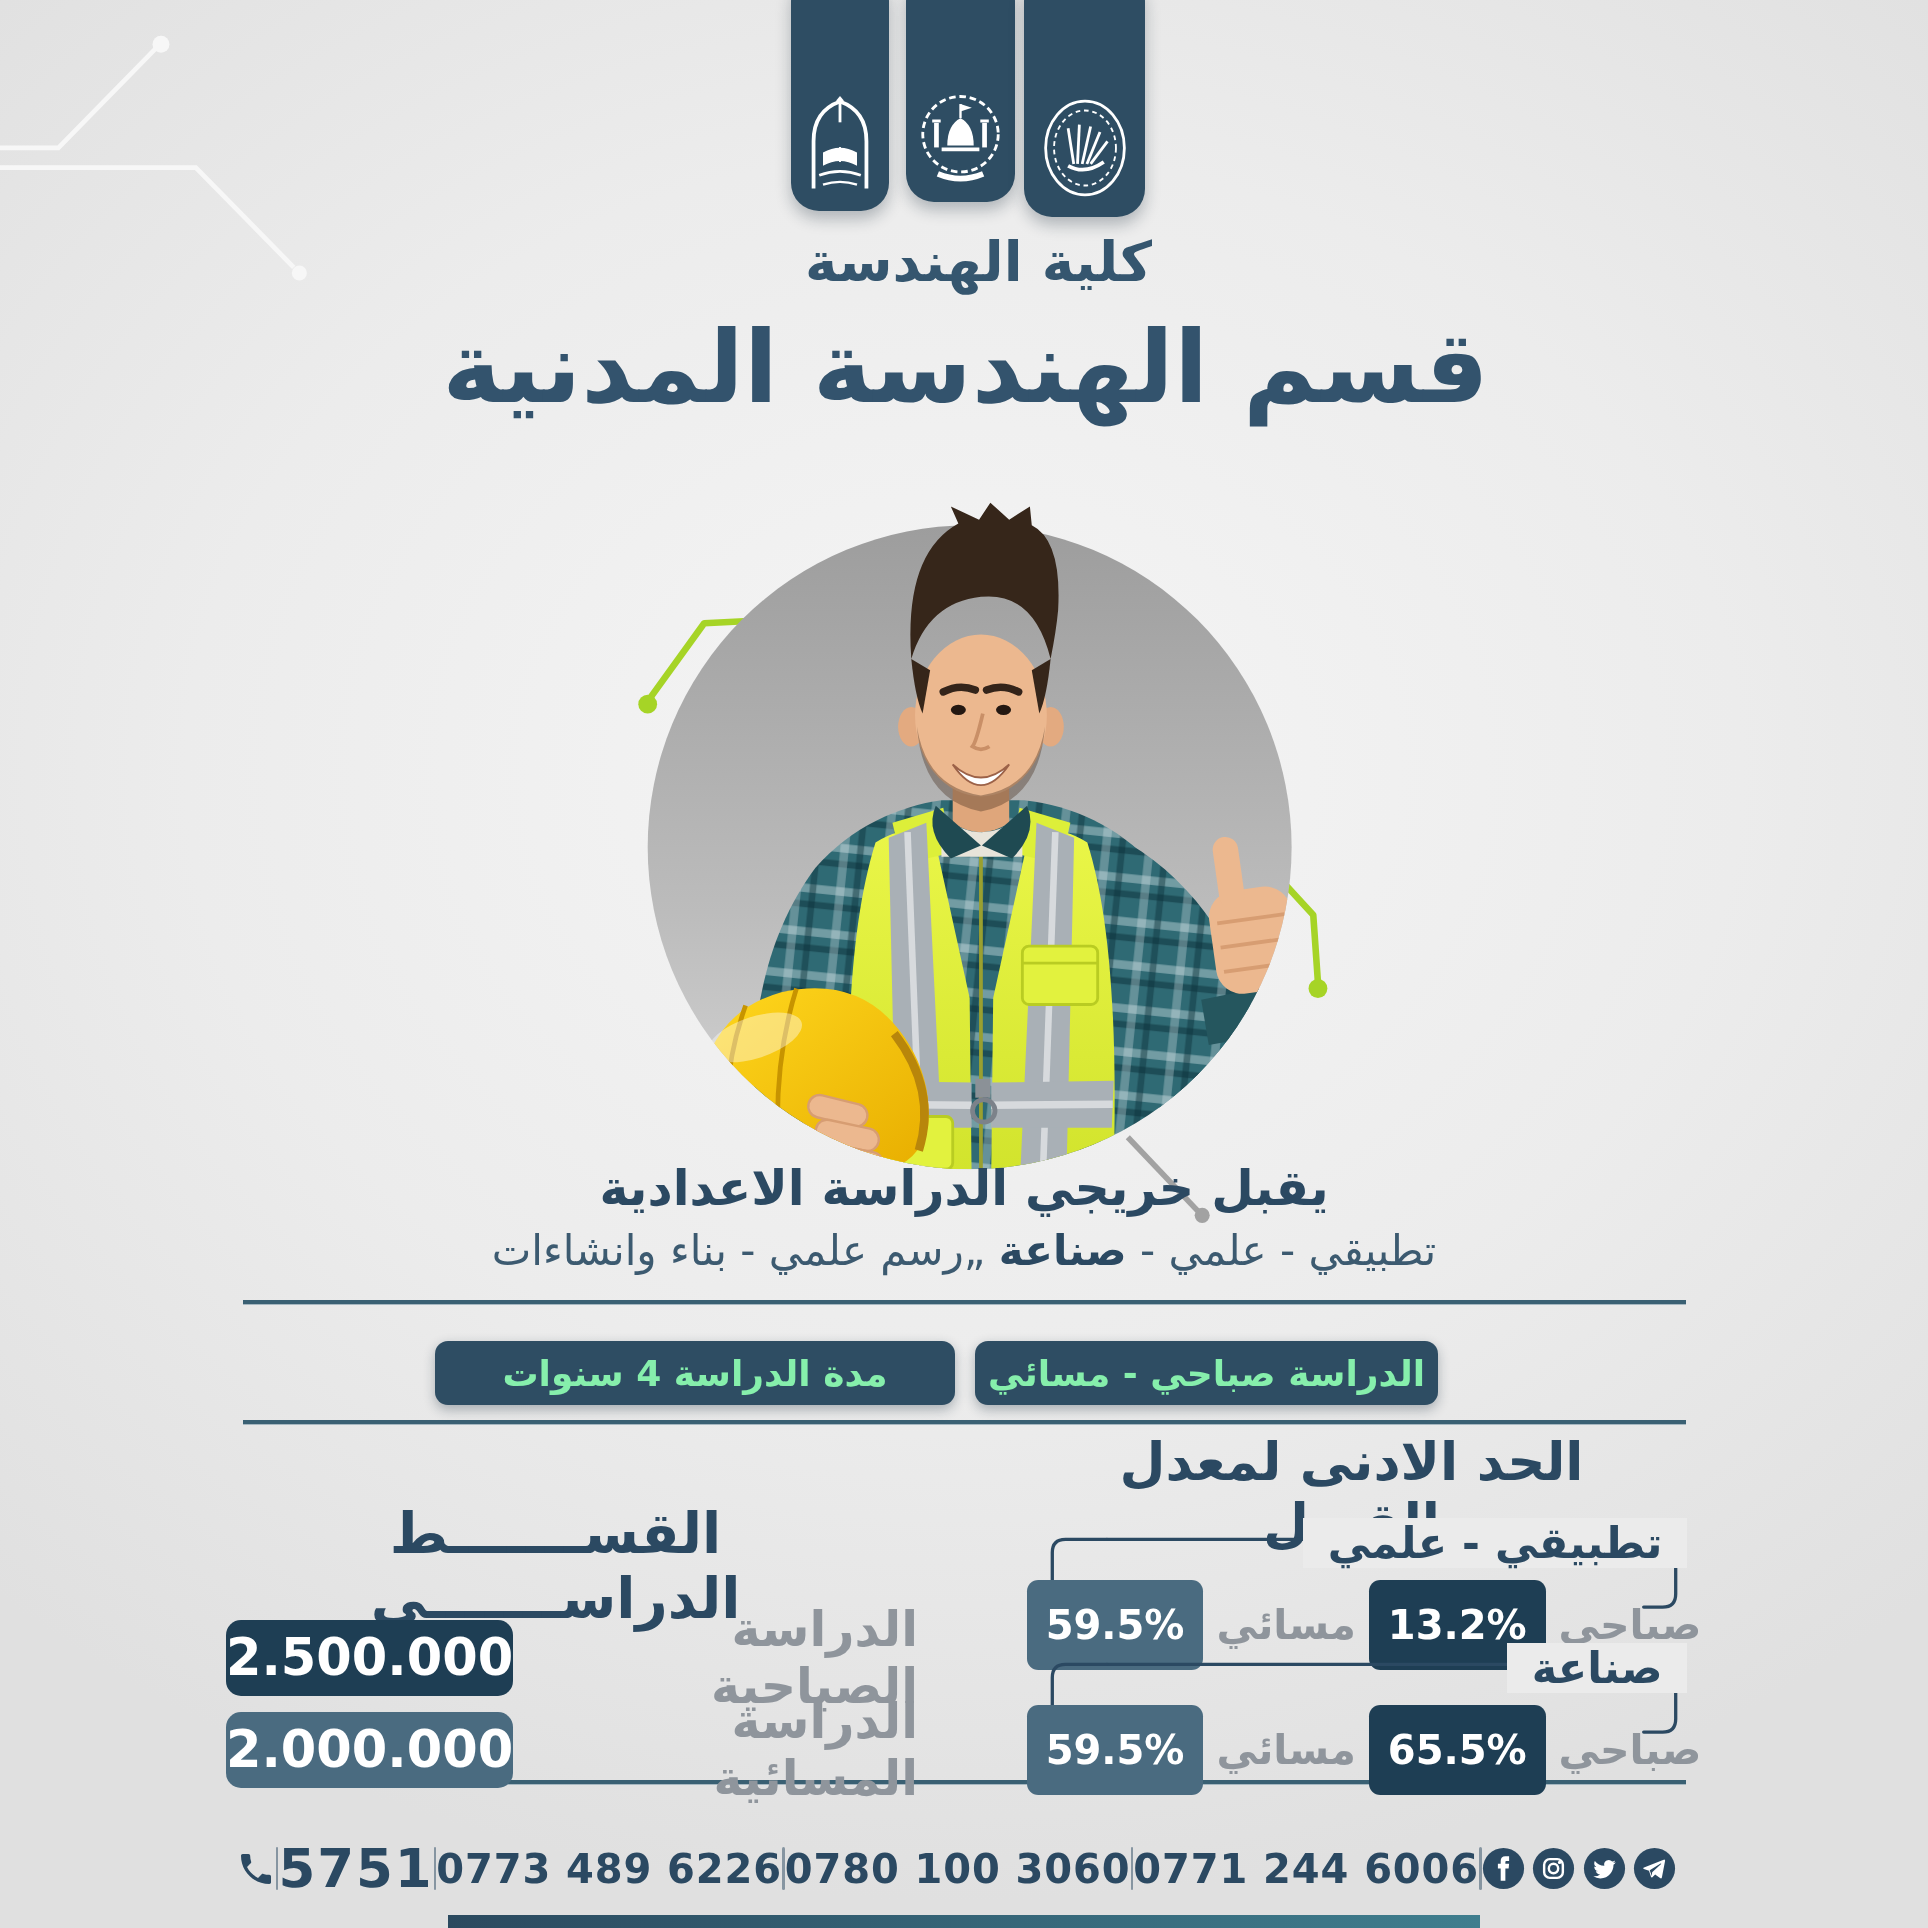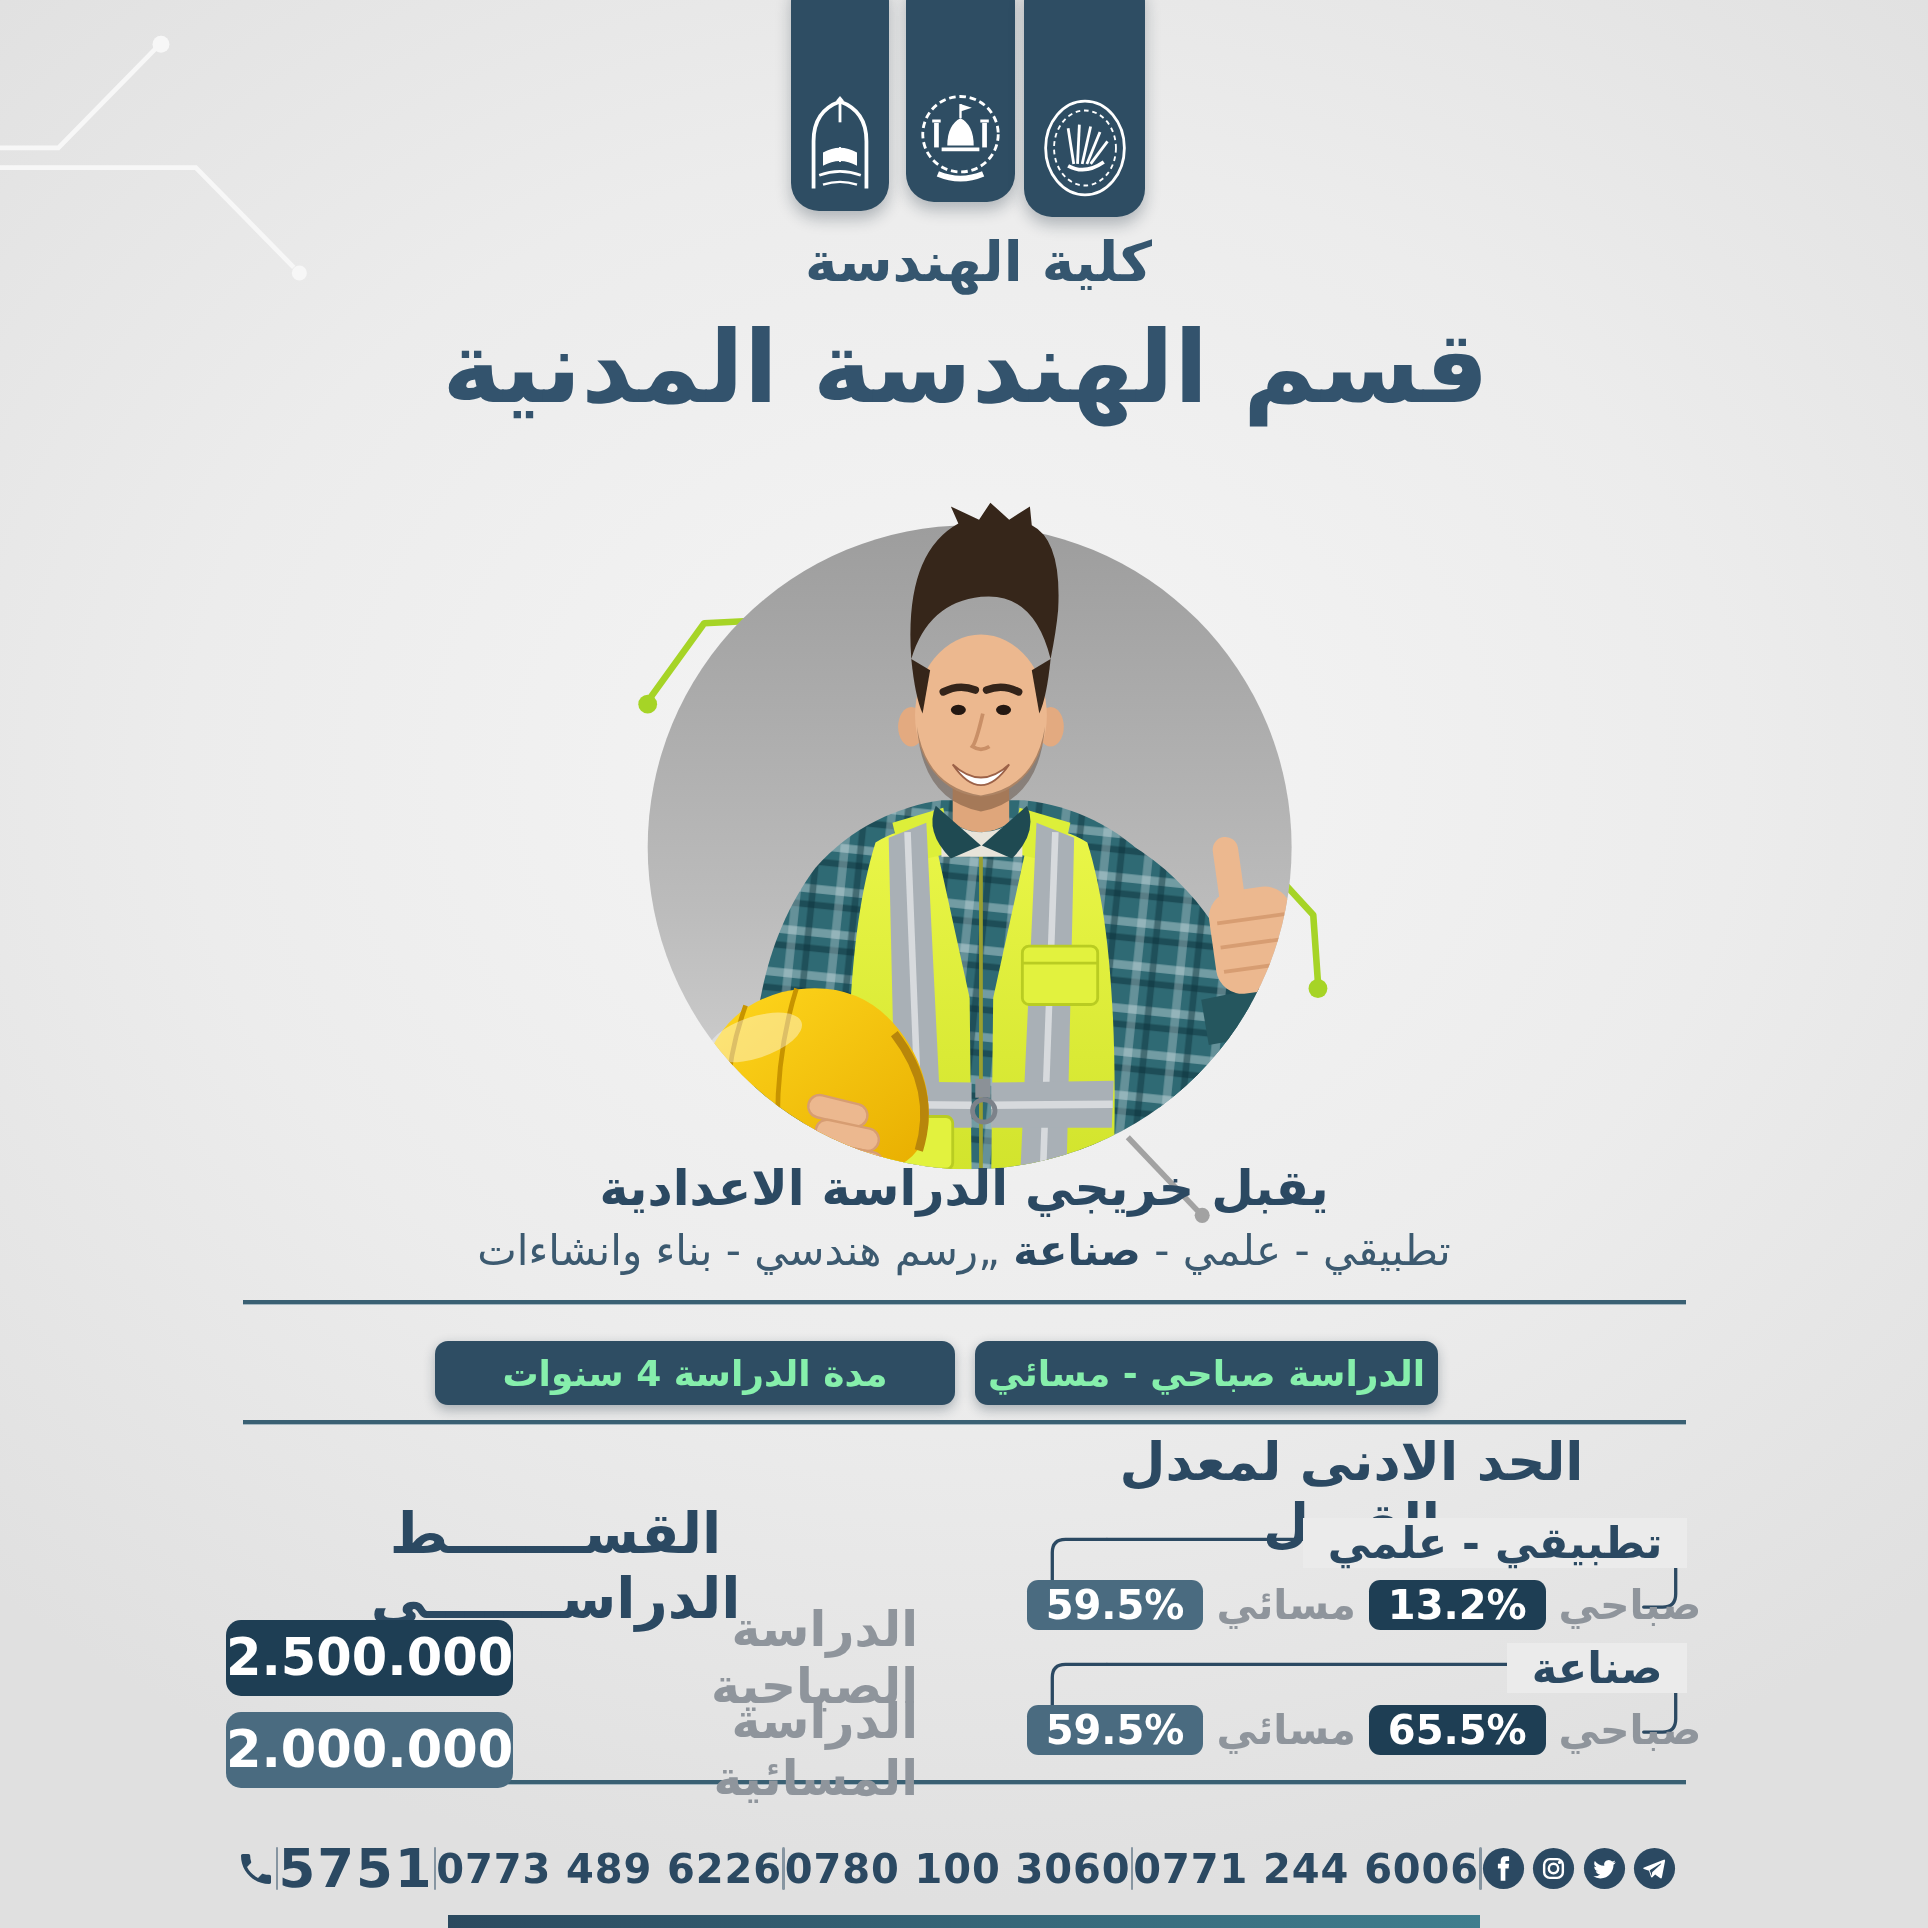--- a/index.html
+++ b/index.html
@@ -34,21 +34,21 @@
   #btn-shifts{left:975px;width:463px;}
   
   .adm-title{left:1041px;width:621px;top:1431px;text-align:center;font-size:53px;font-weight:700;color:#2b4962;direction:rtl;z-index:2;}
   .group{position:absolute;left:1041px;width:646px;height:132px;z-index:2;}
   #group1{top:1510px;} #group2{top:1635px;}
   .group svg.frame{position:absolute;left:0;top:0;}
   .glabel{position:absolute;left:0;right:0;top:7.5px;font-size:43px;font-weight:600;color:#2b4962;direction:rtl;}
   .glabel span{background:#ebebeb;padding:0 24.5px;}
   .grow{position:absolute;left:0;right:0;top:70px;display:flex;direction:rtl;justify-content:center;align-items:center;gap:13px;}
   .shift-label{font-size:41px;color:#8f959c;font-weight:600;}
-  .badge{direction:ltr;font-size:40px;font-weight:700;color:#ffffff;border-radius:11.3px;padding:3px 19px;line-height:1.1;}
+  .badge{direction:ltr;font-size:40px;font-weight:700;color:#ffffff;border-radius:11.3px;padding:23px 19px;line-height:1.1;}
   .badge.dark{background:#1e3e54;} .badge.light{background:#4a6b80;}
   
   .tui-title{left:226px;width:659px;top:1501px;text-align:center;font-size:56px;font-weight:800;color:#2b4962;direction:rtl;z-index:2;}
   .trow{position:absolute;left:226px;width:692px;display:flex;direction:rtl;align-items:center;justify-content:center;gap:19px;z-index:2;}
   #trow1{top:1601px;} #trow2{top:1693px;}
   .tlabel{font-size:49px;color:#8f959c;font-weight:600;}
   .tbadge{direction:ltr;width:292px;text-align:center;font-size:51px;font-weight:700;color:#fff;padding:10.4px 0;border-radius:15px;line-height:1.1;}
   .tbadge.dark{background:#1e3e54;} .tbadge.light{background:#4a6b80;}
   
   .footer{position:absolute;left:0;right:16px;top:1838px;display:flex;align-items:center;justify-content:center;gap:0;color:#2b4962;z-index:2;}
@@ -229,21 +229,21 @@
           <path d="M54 72 L72 48"></path>
       </g>
       <path d="M30 74 Q48 84 68 70" stroke-width="4"></path>
     </svg>
   </div>
 
   <div class="abs college">كلية الهندسة</div>
   <div class="abs dept">قسم الهندسة المدنية</div>
 
   <div class="abs intro1">يقبل خريجي الدراسة الاعدادية</div>
-  <div class="abs intro2"><span>تطبيقي - علمي - </span><span class="b">صناعة</span><span> „رسم هندسي - بناء وانشاءات</span></div>
+  <div class="abs intro2"><span>تطبيقي - علمي - </span><span class="b">صناعة</span><span> „رسم علمي - بناء وانشاءات</span></div>
 
   <div class="abs divider" id="div1"></div>
   <div class="abs divider" id="div2"></div>
   <div class="abs divider" id="div3"></div>
 
   <div class="btn" id="btn-duration">مدة الدراسة 4 سنوات</div>
   <div class="btn" id="btn-shifts">الدراسة صباحي - مسائي</div>
 
   <div class="abs adm-title">الحد الادنى لمعدل القبول</div>
 

